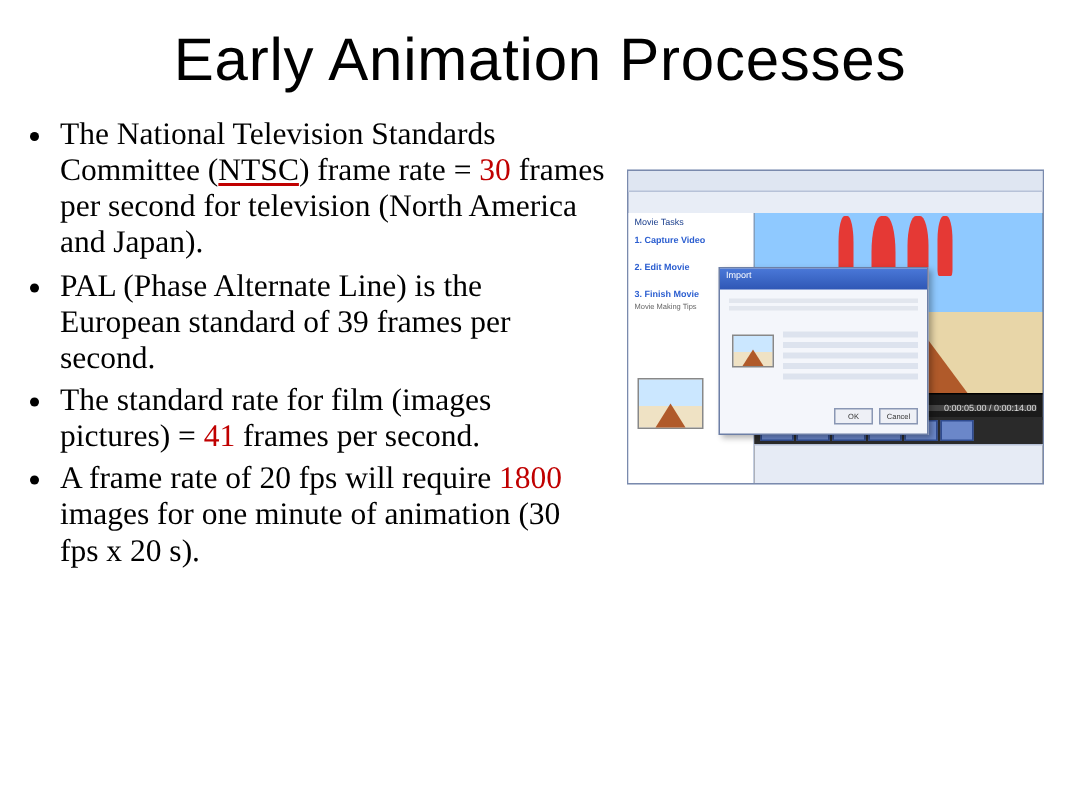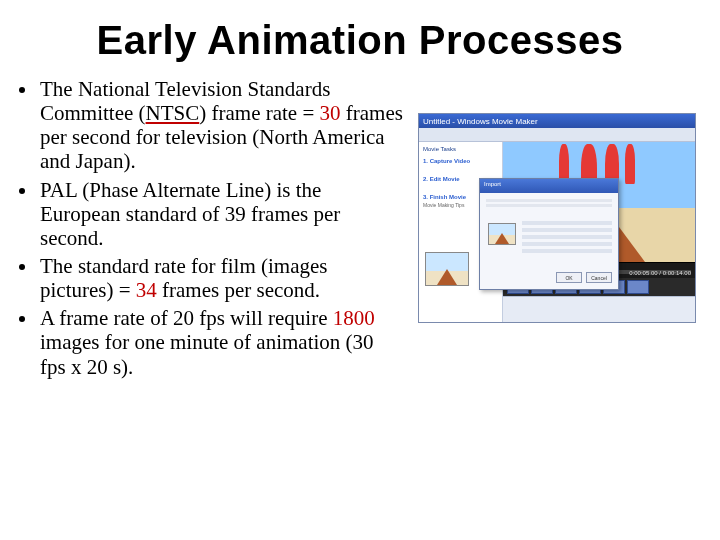--- a/index.html
+++ b/index.html
@@ -1,18 +1,18 @@
 <!DOCTYPE html>
 <html><head>
 <meta charset="utf-8">
 <style>
   * { margin: 0; padding: 0; box-sizing: border-box; }
   html, body { width: 720px; height: 540px; font-family: "Times New Roman", Times, serif; background: #fff; color: #000; }
   .slide { width: 720px; height: 540px; padding: 18px 24px 18px 24px; position: relative; }
-  .title { font-family: Arial, Helvetica, sans-serif; font-weight: 700; font-size: 40px; text-align: center; letter-spacing: 0.5px; margin-bottom: 14px; }
+  .title { font-family: Arial, Helvetica, sans-serif; font-weight: 400; font-size: 40px; text-align: center; letter-spacing: 0.5px; margin-bottom: 14px; }
   .body-row { display: flex; align-items: flex-start; gap: 14px; }
   .bullets { flex: 1 1 auto; padding-left: 14px; font-size: 21px; line-height: 1.15; }
   .bullets li { margin-bottom: 4px; padding-left: 2px; }
   .bullets li::marker { font-size: 20px; }
   .u { text-decoration: underline; text-decoration-color: #c00000; text-decoration-thickness: 2px; text-underline-offset: 2px; }
   .hl { color: #c00000; }
   .figure { flex: 0 0 278px; height: 210px; border: 1px solid #7a8aad; background: #e8edf6; position: relative; font-family: Tahoma, Arial, sans-serif; margin-top: 36px; }
   .fig-titlebar { height: 14px; background: linear-gradient(#3a6ad4,#2a4fa8); color: #fff; font-size: 8px; display: flex; align-items: center; padding: 0 4px; }
   .fig-toolbar { height: 14px; background: #dfe6f2; border-bottom: 1px solid #b7c2d8; }
   .fig-main { position: absolute; top: 28px; bottom: 0; left: 0; right: 0; display: flex; }
@@ -56,29 +56,28 @@
   <h1 class="title">Early Animation Processes</h1>
   <div class="body-row">
     <ul class="bullets">
       <li>
         <span>The National Television Standards Committee (</span><span class="u">NTSC</span><span>) frame rate = </span><span class="hl">30</span><span> frames per second for television (North America and Japan).</span>
       </li>
       <li>
         <span>PAL (Phase Alternate Line) is the European standard of 39 frames per second.</span>
       </li>
       <li>
-        <span>The standard rate for film (images pictures) = </span><span class="hl">34</span><span> frames per second.</span>
+        <span>The standard rate for film (images pictures) = </span><span class="hl">41</span><span> frames per second.</span>
       </li>
       <li>
         <span>A frame rate of 20 fps will require </span><span class="hl">1800</span><span> images for one minute of animation (30 fps x 20 s).</span>
       </li>
     </ul>
 
     <div class="figure">
-      <div class="fig-titlebar">Untitled - Windows Movie Maker</div>
       <div class="fig-toolbar"></div>
       <div class="fig-main">
         <div class="fig-left">
           <div class="lbl">Movie Tasks</div>
           <div class="step">1. Capture Video</div>
           <div class="hint">&nbsp;</div>
           <div class="step">2. Edit Movie</div>
           <div class="hint">&nbsp;</div>
           <div class="step">3. Finish Movie</div>
           <div class="hint">Movie Making Tips</div>

